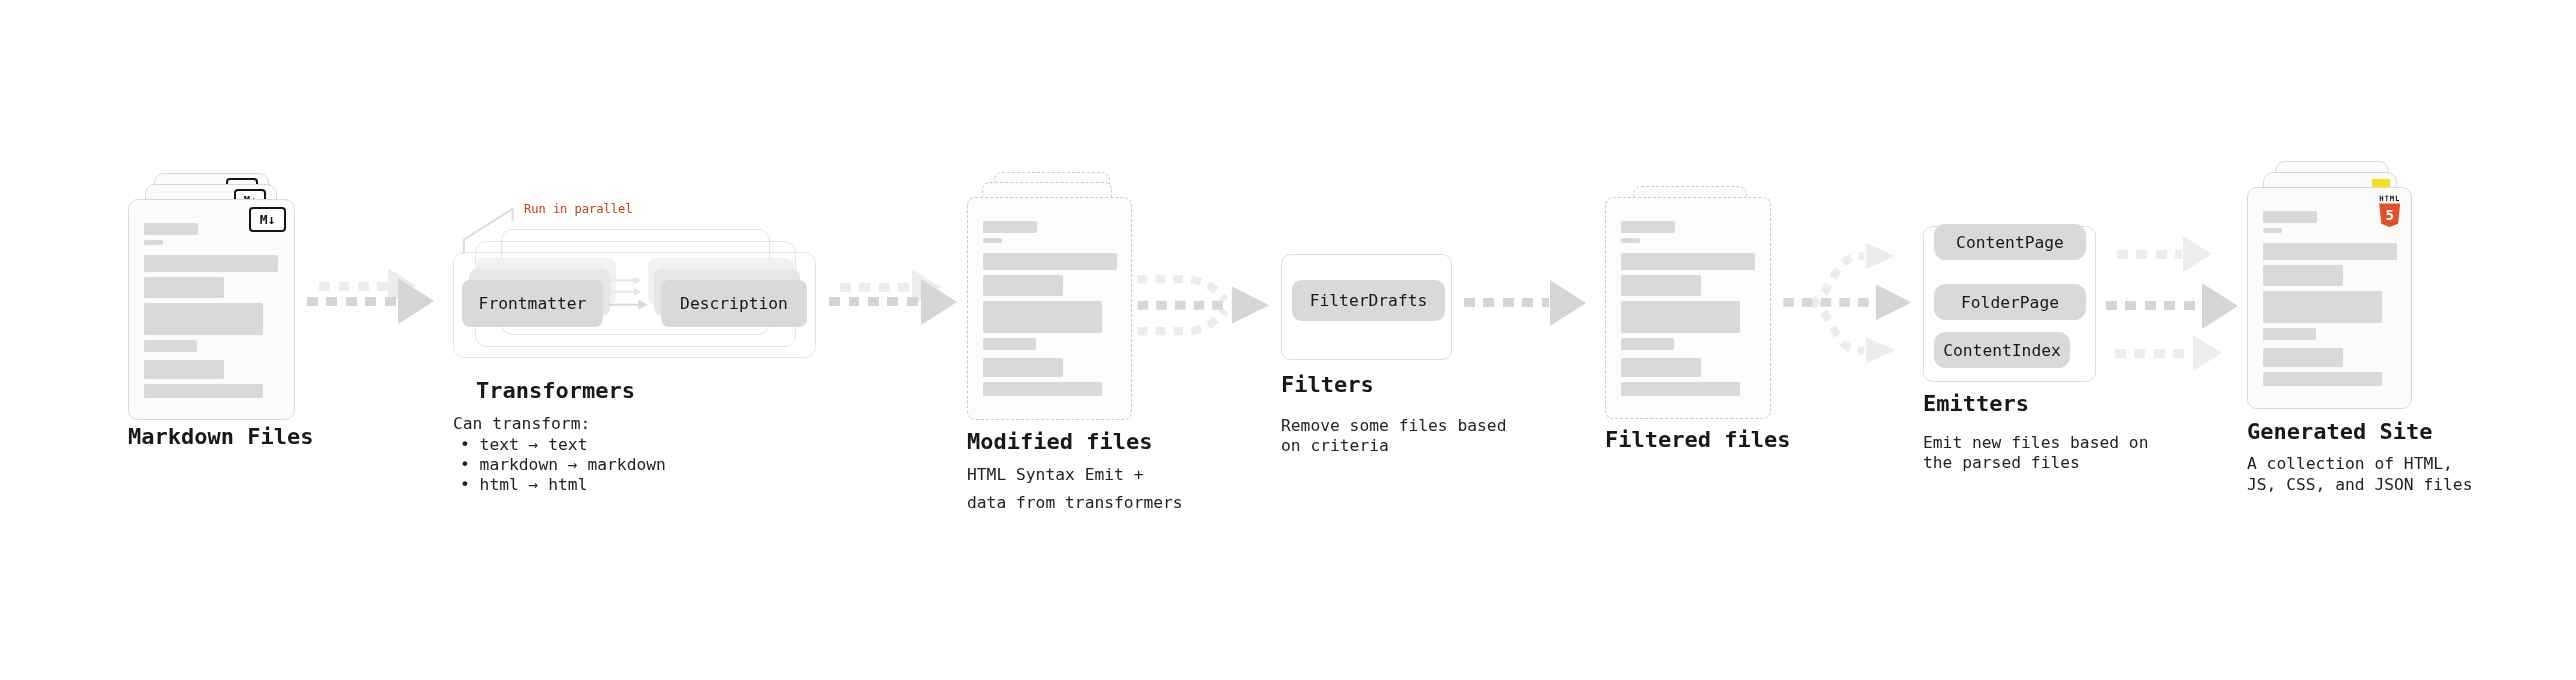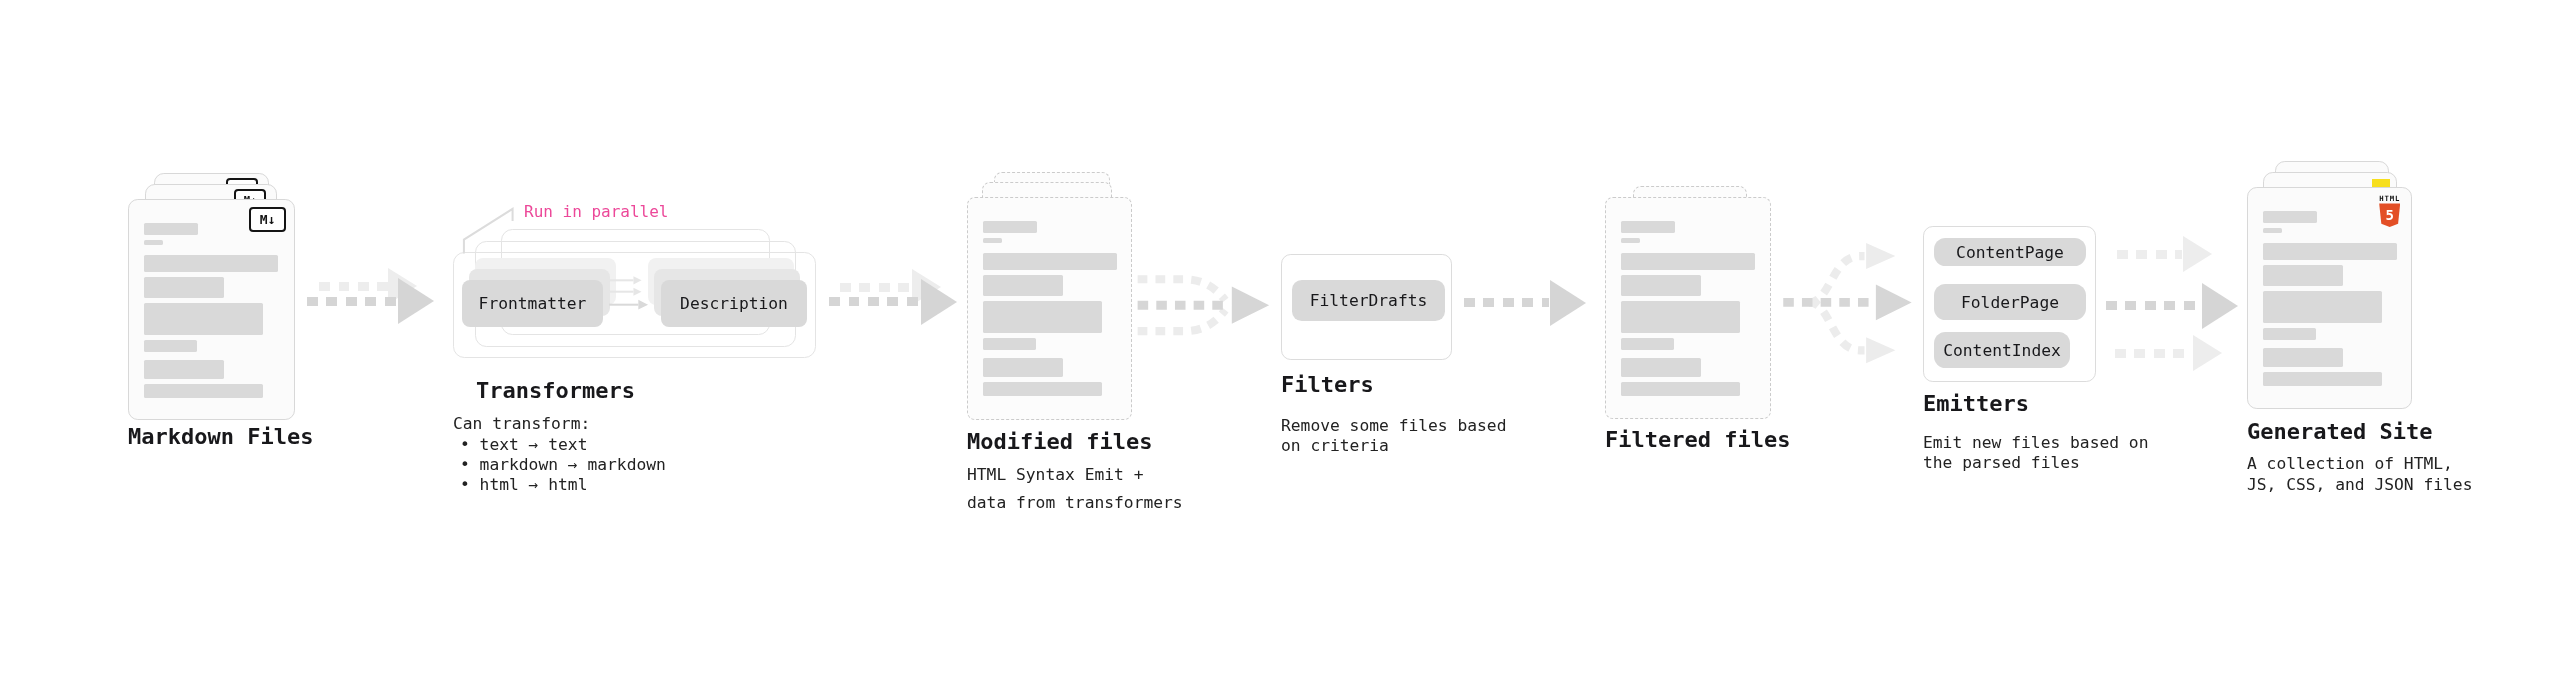--- a/index.html
+++ b/index.html
@@ -4,21 +4,21 @@
 <style>
   html,body{margin:0;padding:0;background:#fff;}
   .canvas{
     position:relative;width:2576px;height:681px;background:#ffffff;
     font-family:"DejaVu Sans Mono","Liberation Mono",monospace;
     color:#18181b;overflow:hidden;
   }
   
   .stage-title{position:absolute;font-size:22px;font-weight:600;white-space:nowrap;color:#18181b;}
   .stage-desc{position:absolute;font-size:16.3px;font-weight:500;white-space:nowrap;color:#222;}
-  .annotation{position:absolute;font-size:16px;font-weight:500;white-space:nowrap;color:#ec4899;}
+  .annotation{position:absolute;font-size:12px;font-weight:500;white-space:nowrap;color:#c2410c;}
   
   .doc-card{position:absolute;box-sizing:border-box;background:#fbfbfb;
     border:1.6px solid #d8d8d8;border-radius:9.8px;}
   .doc-card.dashed{border:1.6px dashed #cbcbcb;background:#fcfcfc;border-radius:8.1px;}
   .doc-body{padding:23px 0 0 14.6px;display:flex;flex-direction:column;align-items:flex-start;}
   .sk{background:#d9d9d9;border-radius:1.6px;}
   .sk.r1{width:54px;height:12.2px;margin-bottom:4.9px}
   .sk.r2{width:19.5px;height:4.9px;margin-bottom:9.8px}
   .sk.r3{width:134px;height:17px;margin-bottom:5.7px}
   .sk.r4{width:80px;height:20.3px;margin-bottom:4.9px}
@@ -194,21 +194,21 @@
     <path d="M36,84 C62,84 64,27 98,27 H104" fill="none" stroke="#ececec" stroke-width="10" stroke-dasharray="12 10"></path>
     <polygon points="106,11 142,27 106,43" fill="#ececec"></polygon>
     <path d="M36,84 C62,84 64,143 98,143 H104" fill="none" stroke="#ececec" stroke-width="10" stroke-dasharray="12 10"></path>
     <polygon points="106,127 142,143 106,159" fill="#ececec"></polygon>
     <path d="M4,84 H116" fill="none" stroke="#d6d6d6" stroke-width="11" stroke-dasharray="13 10"></path>
     <polygon points="118,62 162,84 118,106" fill="#d6d6d6"></polygon>
   </svg>
 
   <div>
     <div class="sbox" style="left:1923px;top:226px;width:173px;height:156px;"></div>
-    <div class="pill em" style="left:1934px;top:238px;width:152px;height:28px;">ContentPage</div>
+    <div class="pill em" style="left:1934px;top:224px;width:152px;height:36px;">ContentPage</div>
     <div class="pill em" style="left:1934px;top:284px;width:152px;height:36px;">FolderPage</div>
     <div class="pill em" style="left:1934px;top:332px;width:136px;height:36px;">ContentIndex</div>
     <div class="stage-title" style="left:1923px;top:391px;">Emitters</div>
     <div class="stage-desc" style="left:1923px;top:433px;">Emit new files based on</div>
     <div class="stage-desc" style="left:1923px;top:453px;">the parsed files</div>
   </div>
 
   <div>
     <div class="dash light" style="left:2117px;top:250px;width:65px;"></div>
     <div class="ahead light sm" style="left:2183px;top:236px;"></div>

